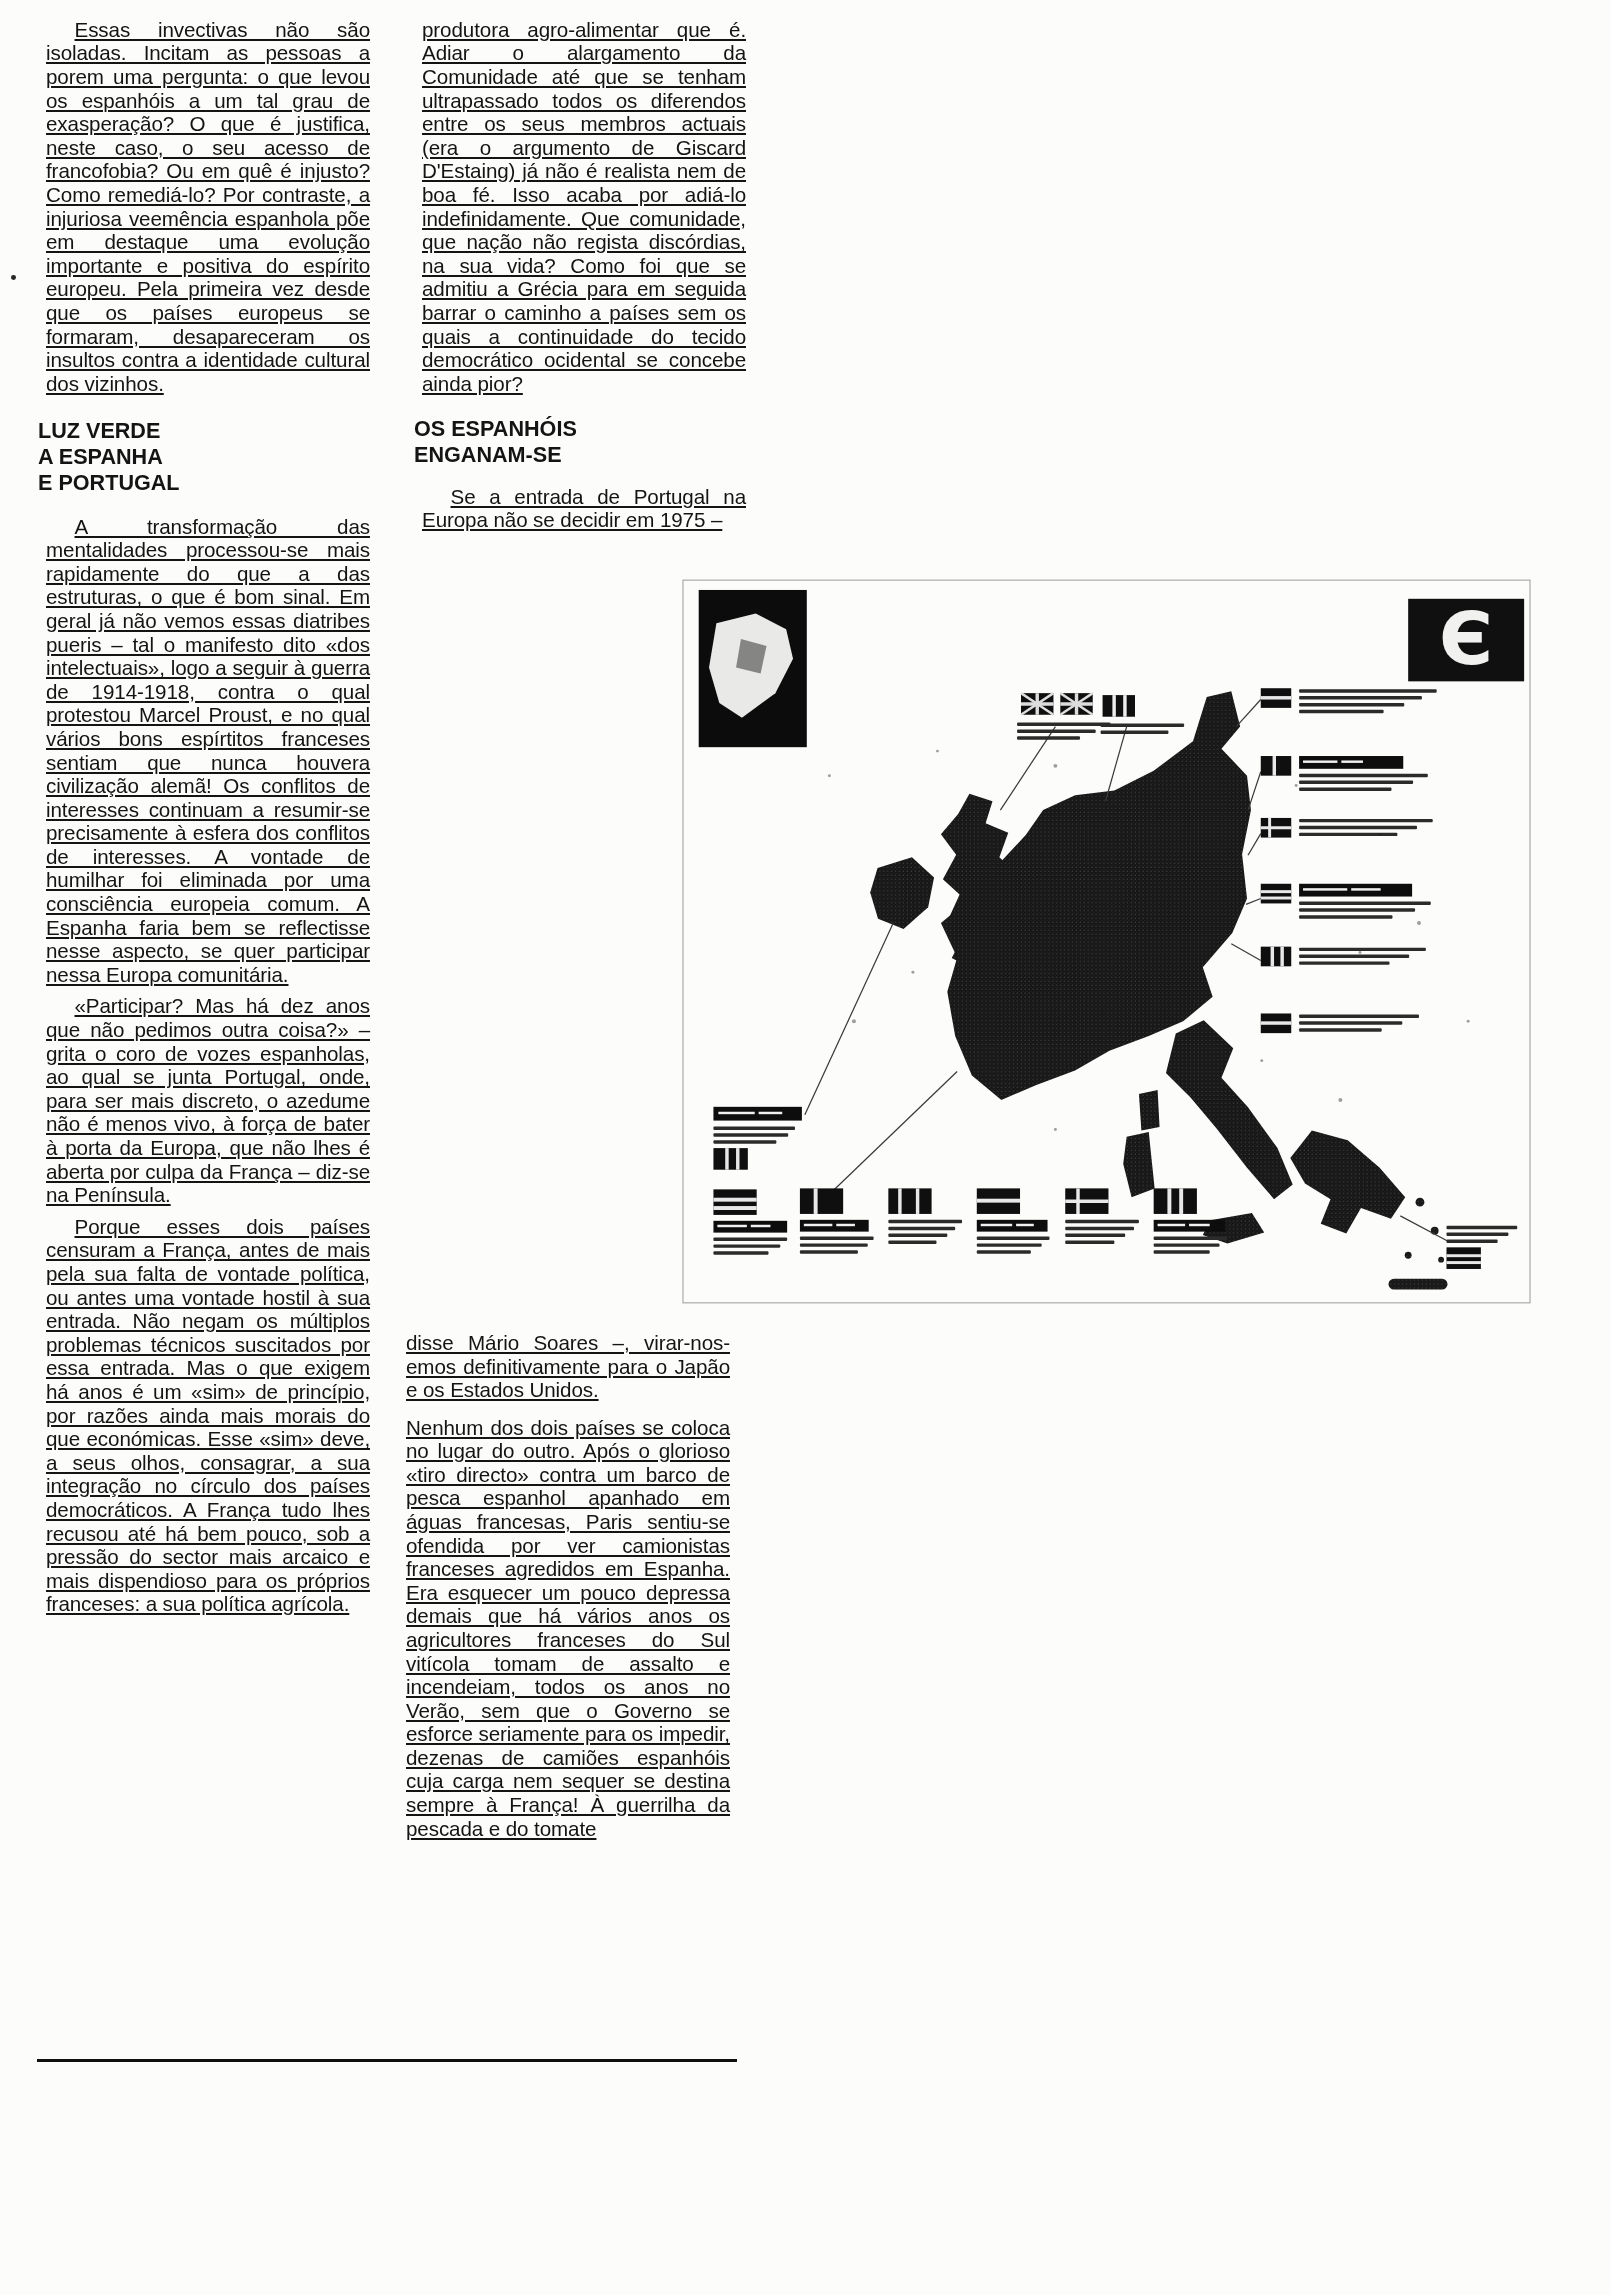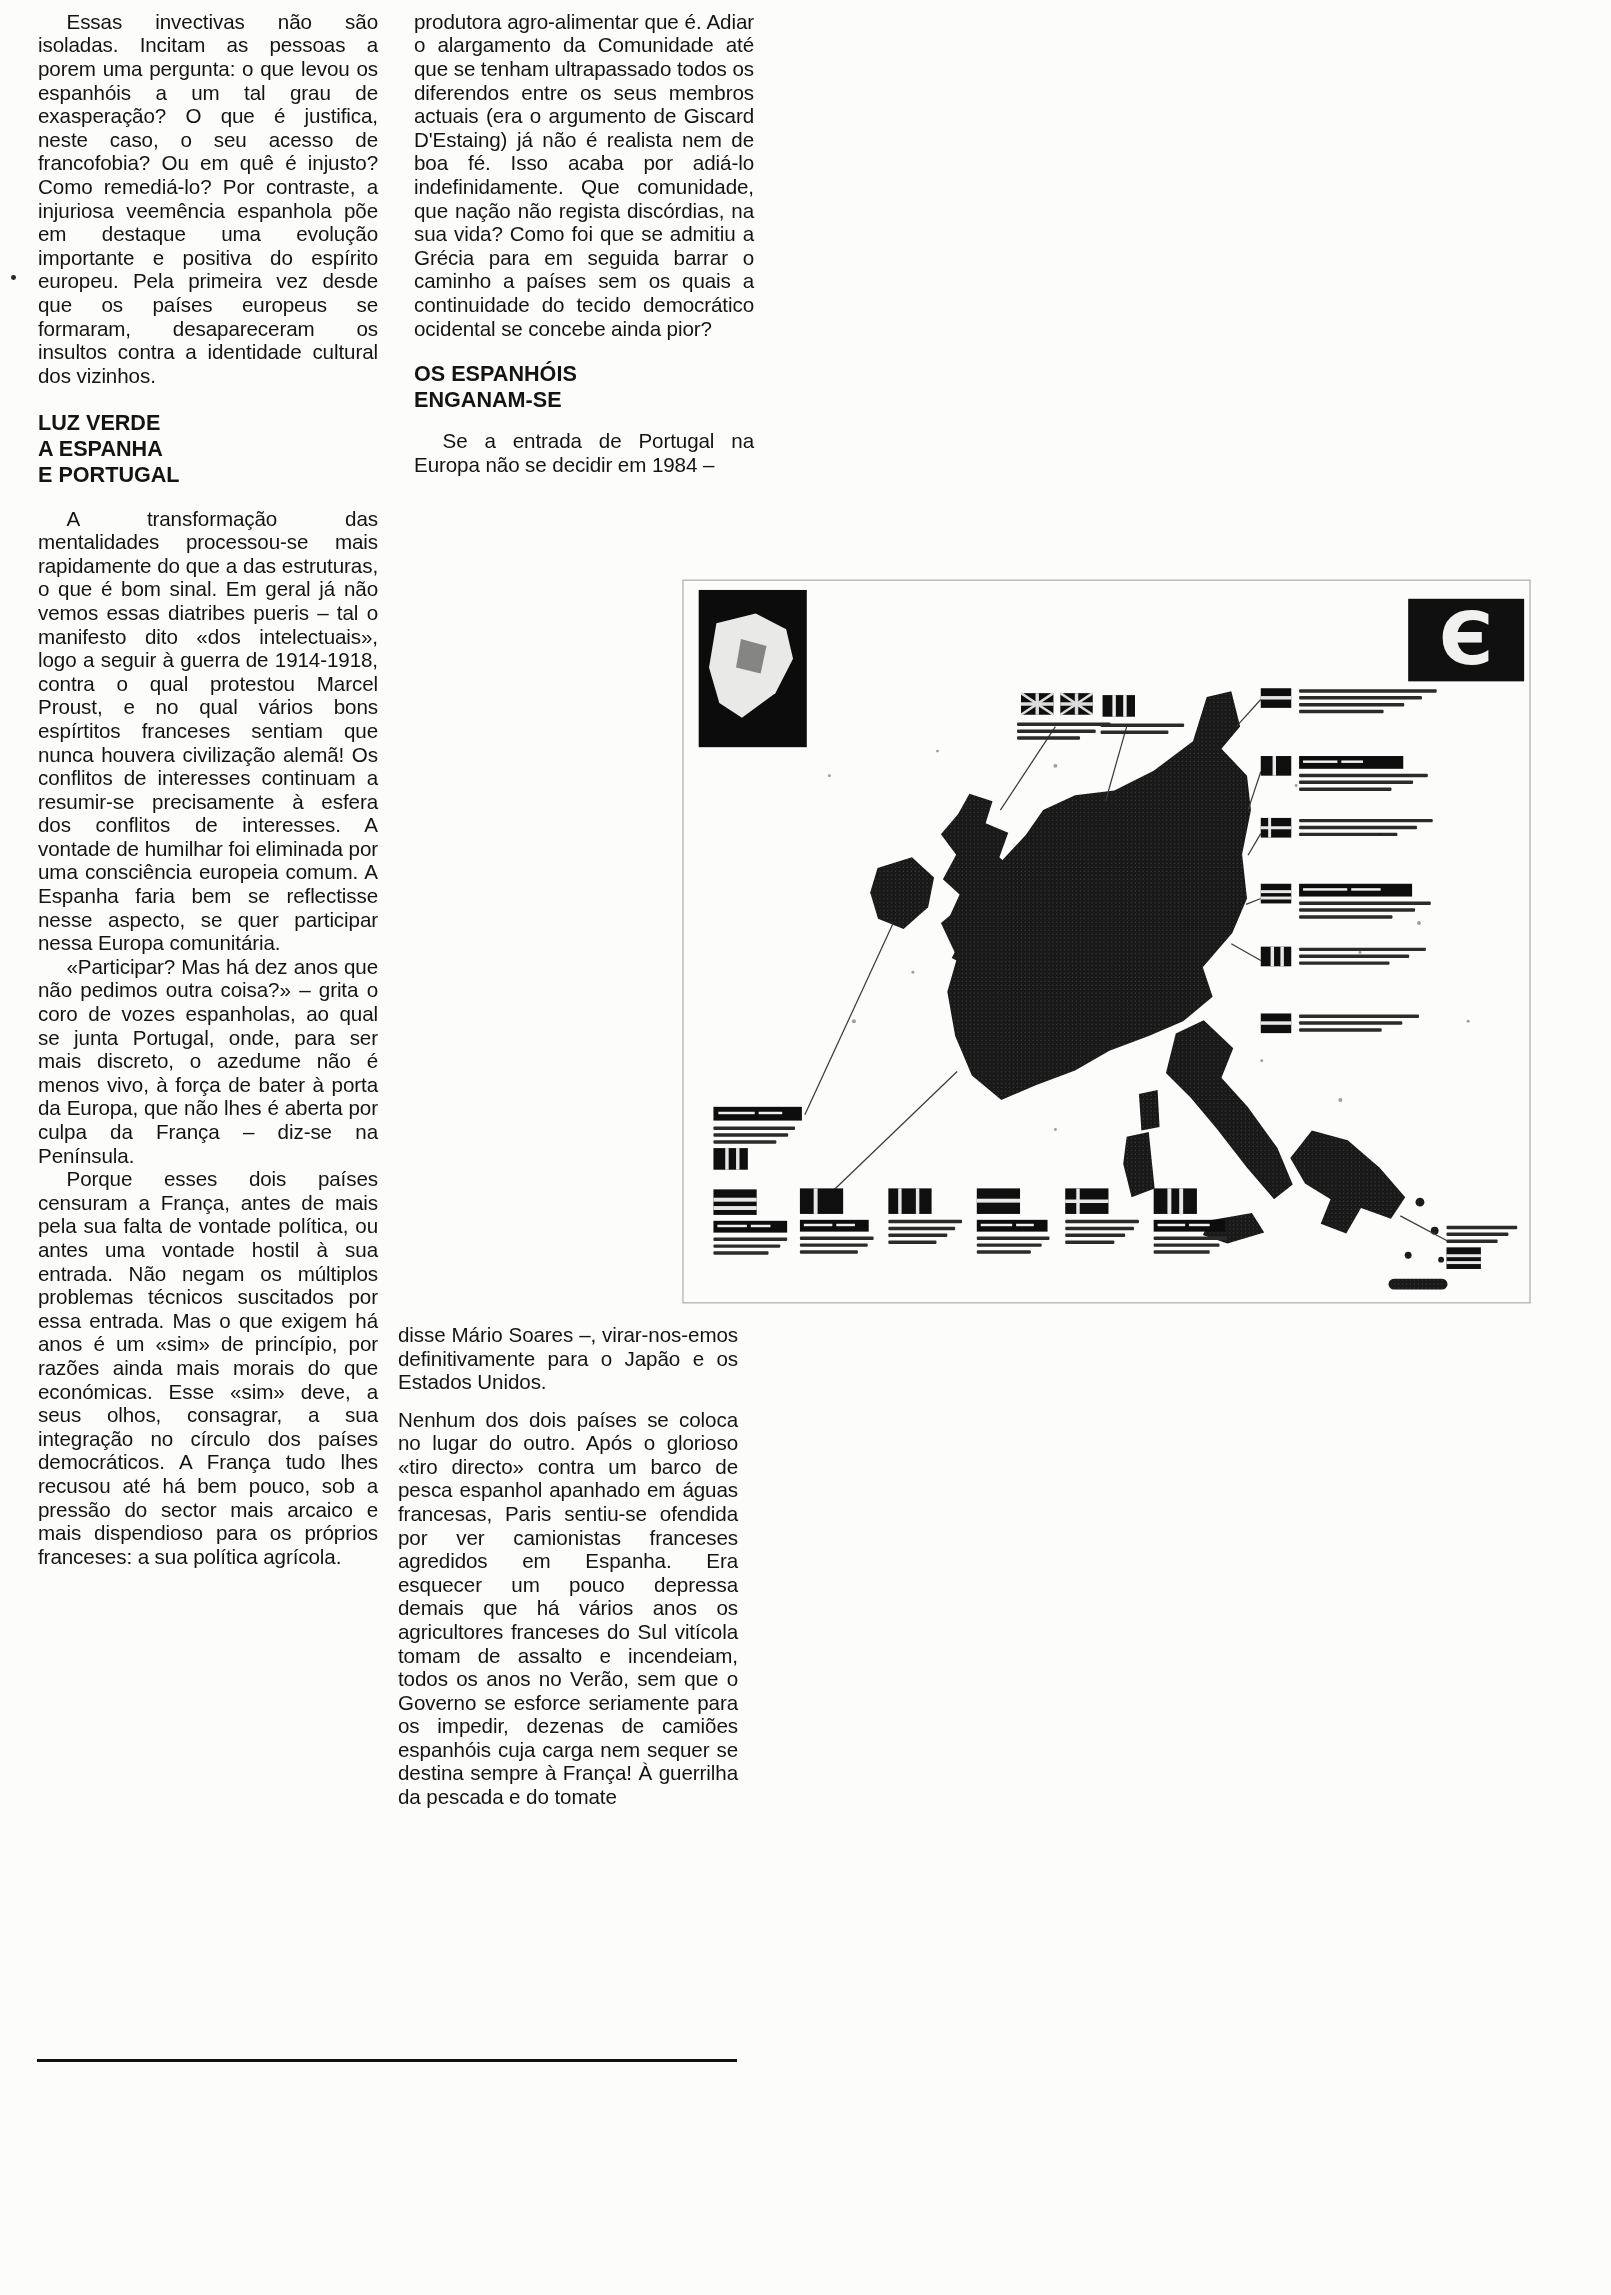--- a/index.html
+++ b/index.html
@@ -14,21 +14,21 @@
   .col{
     position:absolute;
     text-align:justify;
     font-size:20.6px;
     line-height:23.6px;
     letter-spacing:-0.1px;
   }
   #col1{left:38px;top:9.8px;width:340px;}
   #col2top{left:414px;top:9.8px;width:340px;}
   #col2bottom{left:398px;top:1323px;width:340px;}
-  .col p{margin:0;}
+  .col p{margin:8px;text-decoration:underline;}
   .col p.indent{text-indent:28.5px;}
   .col p.noindent{text-indent:0;}
   #col2bottom p{margin-bottom:13.8px;}
   h3.colhead{
     font-size:21.6px;line-height:26px;
     margin:22.6px 0 18.7px 0;
     white-space:pre-line;
     font-weight:700;
     letter-spacing:0;
     text-align:left;
@@ -60,21 +60,21 @@
 E PORTUGAL</h3>
     <p class="indent">A transformação das mentalidades processou-se mais rapidamente do que a das estruturas, o que é bom sinal. Em geral já não vemos essas diatribes pueris – tal o manifesto dito «dos intelectuais», logo a seguir à guerra de 1914-1918, contra o qual protestou Marcel Proust, e no qual vários bons espírtitos franceses sentiam que nunca houvera civilização alemã! Os conflitos de interesses continuam a resumir-se precisamente à esfera dos conflitos de interesses. A vontade de humilhar foi eliminada por uma consciência europeia comum. A Espanha faria bem se reflectisse nesse aspecto, se quer participar nessa Europa comunitária.</p>
     <p class="indent">«Participar? Mas há dez anos que não pedimos outra coisa?» – grita o coro de vozes espanholas, ao qual se junta Portugal, onde, para ser mais discreto, o azedume não é menos vivo, à força de bater à porta da Europa, que não lhes é aberta por culpa da França – diz-se na Península.</p>
     <p class="indent">Porque esses dois países censuram a França, antes de mais pela sua falta de vontade política, ou antes uma vontade hostil à sua entrada. Não negam os múltiplos problemas técnicos suscitados por essa entrada. Mas o que exigem há anos é um «sim» de princípio, por razões ainda mais morais do que económicas. Esse «sim» deve, a seus olhos, consagrar, a sua integração no círculo dos países democráticos. A França tudo lhes recusou até há bem pouco, sob a pressão do sector mais arcaico e mais dispendioso para os próprios franceses: a sua política agrícola.</p>
   </div>
 
   <div class="col" id="col2top">
     <p class="noindent">produtora agro-alimentar que é. Adiar o alargamento da Comunidade até que se tenham ultrapassado todos os diferendos entre os seus membros actuais (era o argumento de Giscard D'Estaing) já não é realista nem de boa fé. Isso acaba por adiá-lo indefinidamente. Que comunidade, que nação não regista discórdias, na sua vida? Como foi que se admitiu a Grécia para em seguida barrar o caminho a países sem os quais a continuidade do tecido democrático ocidental se concebe ainda pior?</p>
     <h3 class="colhead">OS ESPANHÓIS
 ENGANAM-SE</h3>
-    <p class="indent">Se a entrada de Portugal na Europa não se decidir em 1984 –</p>
+    <p class="indent">Se a entrada de Portugal na Europa não se decidir em 1975 –</p>
   </div>
 
   <div class="col" id="col2bottom">
     <p class="noindent">disse Mário Soares –, virar-nos-emos definitivamente para o Japão e os Estados Unidos.</p>
     <p class="noindent">Nenhum dos dois países se coloca no lugar do outro. Após o glorioso «tiro directo» contra um barco de pesca espanhol apanhado em águas francesas, Paris sentiu-se ofendida por ver camionistas franceses agredidos em Espanha. Era esquecer um pouco depressa demais que há vários anos os agricultores franceses do Sul vitícola tomam de assalto e incendeiam, todos os anos no Verão, sem que o Governo se esforce seriamente para os impedir, dezenas de camiões espanhóis cuja carga nem sequer se destina sempre à França! À guerrilha da pescada e do tomate</p>
   </div>
 
   <div class="scan-speck" style="left:10.8px;top:275px;"></div>
 
   <div class="map-wrap">

